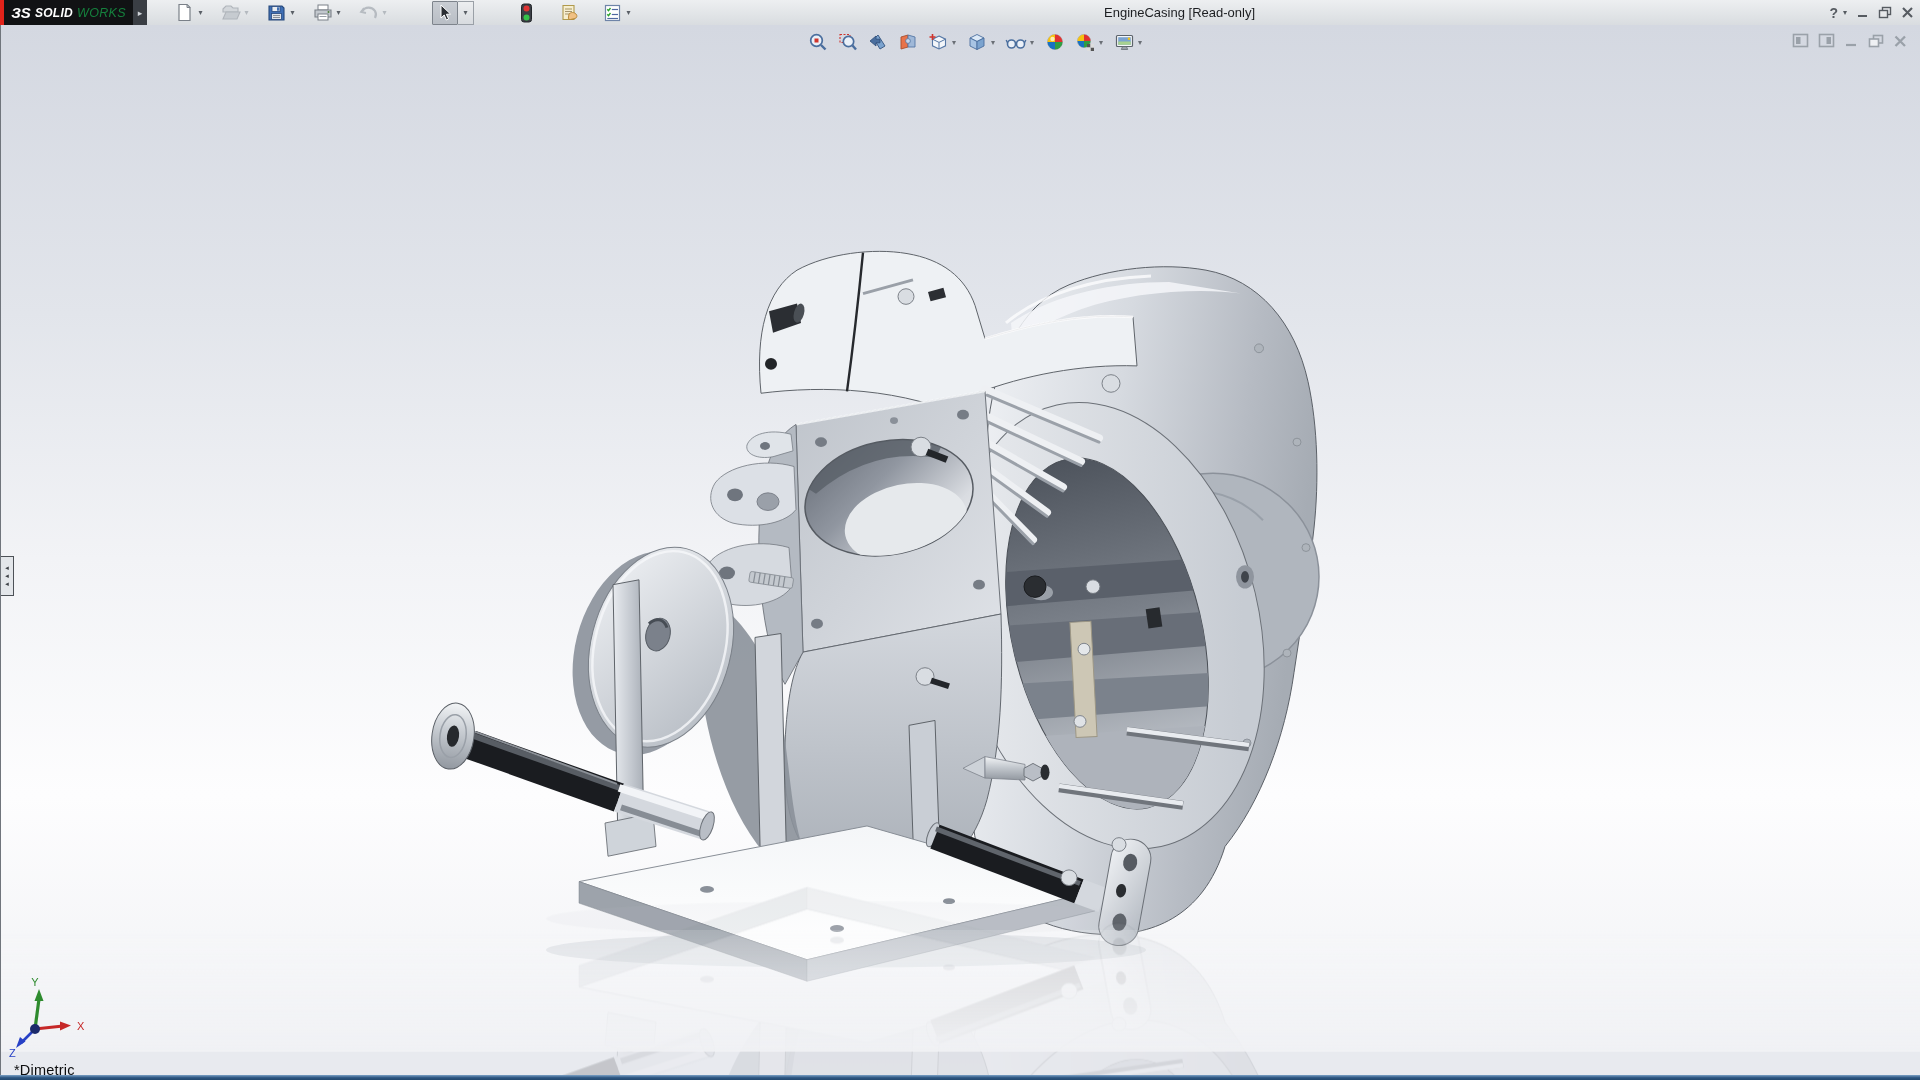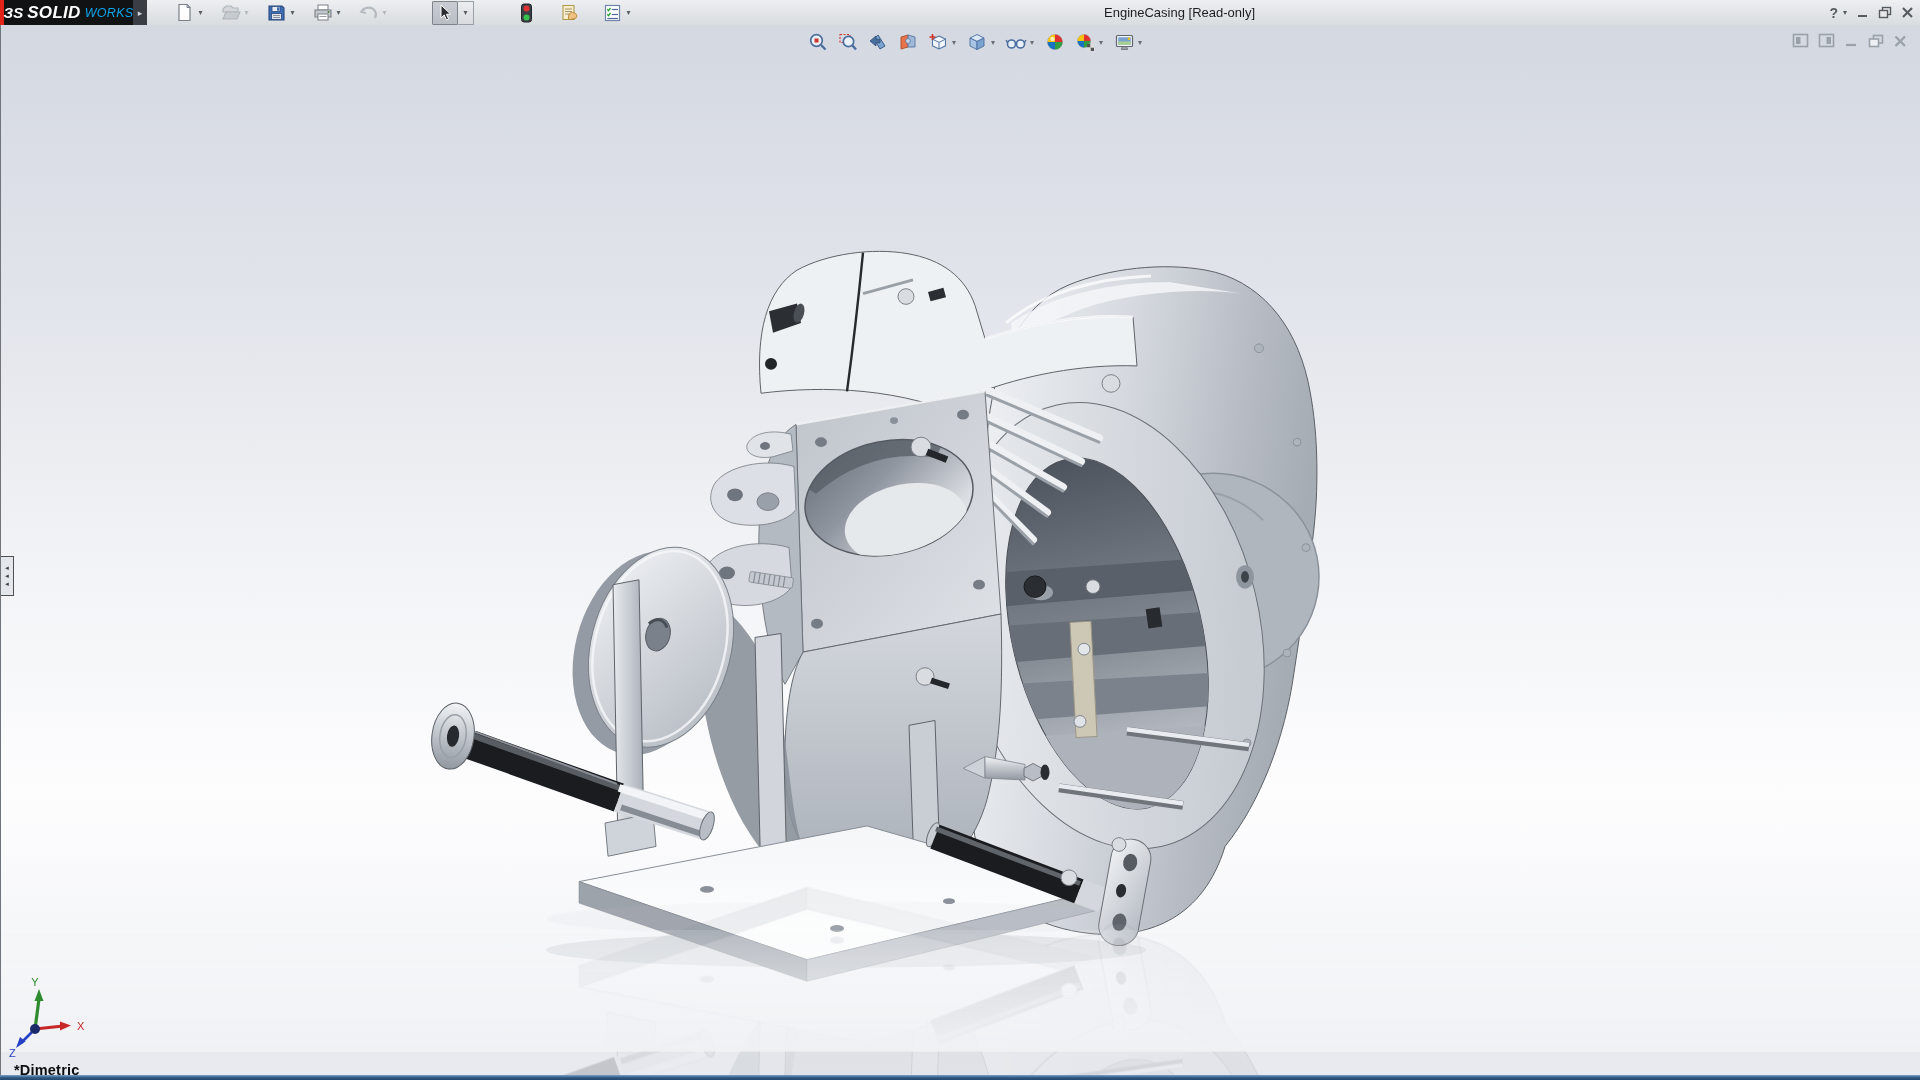--- a/index.html
+++ b/index.html
@@ -15,22 +15,22 @@
     background:linear-gradient(#edeff1,#d3d7db);
     border-bottom:1px solid #9ba0a7;box-sizing:border-box;
   }
   .logo{
     position:absolute;left:0;top:0;height:25px;width:133px;
     background:#111214;border-left:4px solid #e2231a;box-sizing:border-box;
     display:flex;align-items:center;justify-content:center;gap:4px;color:#fff;
     font-style:italic;
   }
   .logo .mark{font-weight:bold;font-size:15px;letter-spacing:0;}
-  .logo .solid{font-weight:bold;font-size:17px;letter-spacing:.3px;}
-  .logo .works{font-weight:normal;font-size:12.5px;color:#0ea5e9;letter-spacing:.3px;}
+  .logo .solid{font-weight:bold;font-size:12px;letter-spacing:.3px;}
+  .logo .works{font-weight:normal;font-size:12.5px;color:#15803d;letter-spacing:.3px;}
   .logo-tab{
     position:absolute;left:133px;top:0;height:25px;width:14px;background:#3a3e44;
     color:#cfd3d8;display:flex;align-items:center;justify-content:center;font-size:9px;
   }
   .tbrow{
     position:absolute;left:174px;top:2px;height:21px;display:flex;align-items:center;
   }
   .tbgroup{display:flex;align-items:center;margin-right:15px;}
   .tbtn{width:21px;height:21px;display:flex;align-items:center;justify-content:center;cursor:default;}
   .dd{font-size:8px;color:#5a5f66;margin-left:1px;width:9px;text-align:center;}
@@ -75,21 +75,21 @@
   
   .paneltab{
     position:absolute;left:0;top:531px;width:13px;height:40px;
     background:#e3e6ea;border:1px solid #4d5157;border-left:none;box-sizing:border-box;
     display:flex;flex-direction:column;align-items:center;justify-content:center;gap:1px;
     color:#3c4046;font-size:6px;line-height:7px;
   }
   
   .triad{position:absolute;left:6px;top:952px;}
   .orient-label{
-    position:absolute;left:13px;top:1037px;font-size:14.5px;color:#0c0d0e;letter-spacing:.2px;font-weight:bold;
+    position:absolute;left:13px;top:1037px;font-size:14.5px;color:#0c0d0e;letter-spacing:.2px;
   }
   
   .bottomstrip{
     position:absolute;left:0;bottom:0;width:1920px;height:5px;
     background:linear-gradient(#7ba1c6 0%,#2c5580 55%,#24496f 100%);
   }
 </style>
 </head>
 <body>
 

